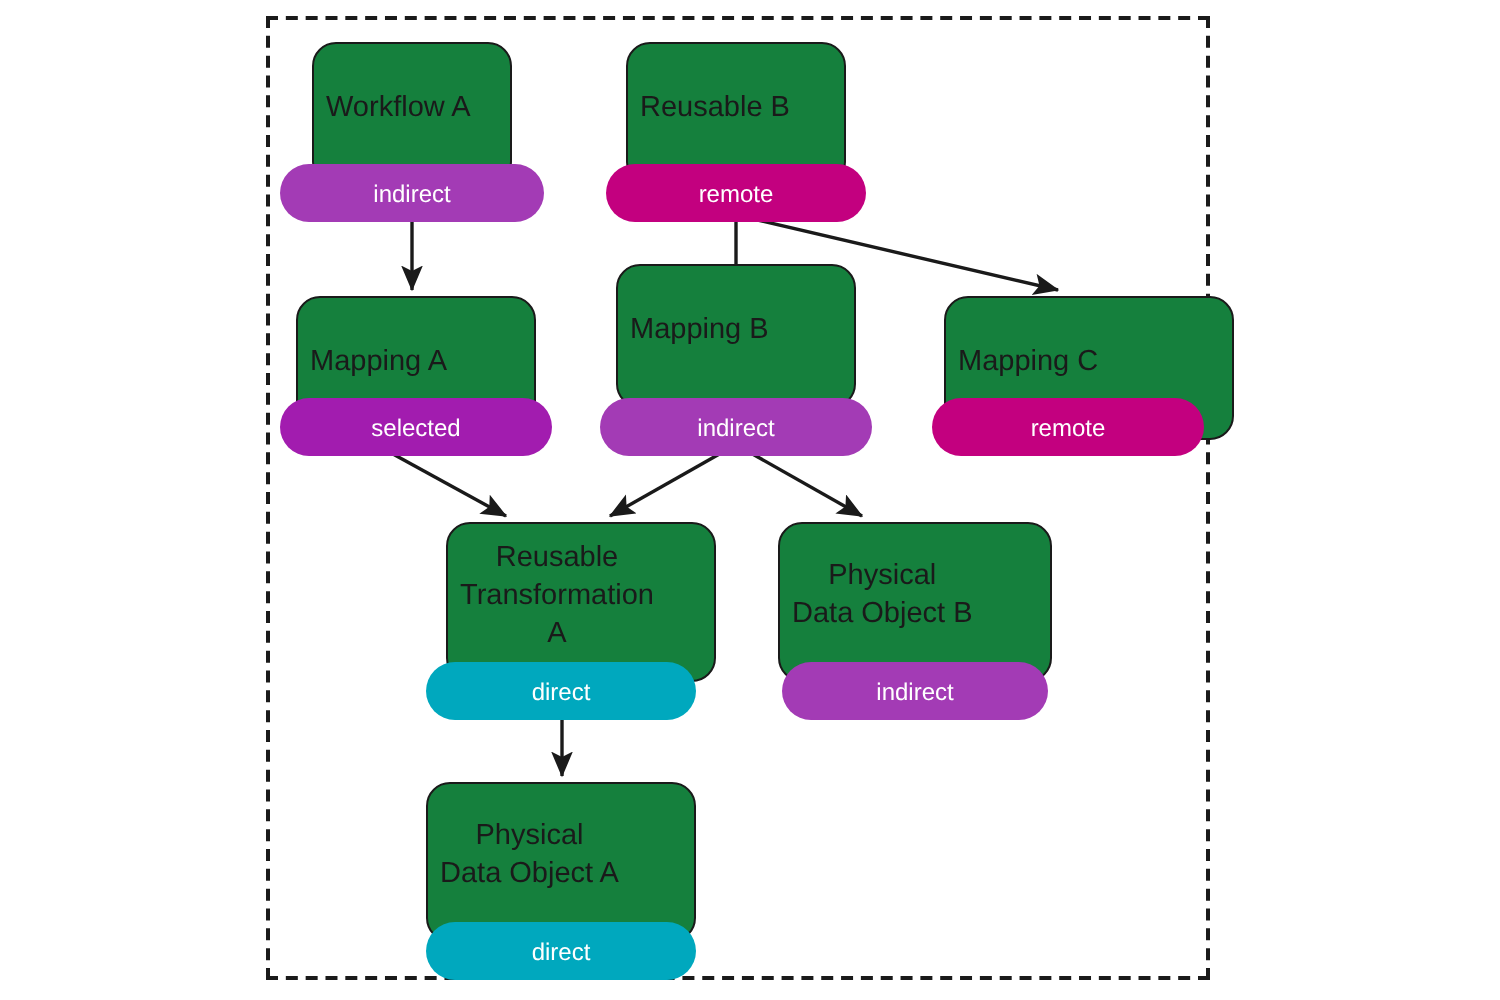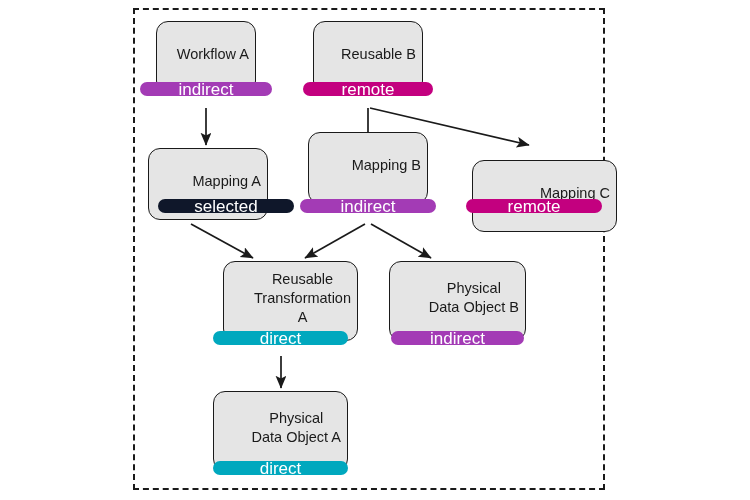--- a/index.html
+++ b/index.html
@@ -43,47 +43,47 @@
   }
 
   
   .node {
     position: absolute;
   }
   .node-box {
     position: absolute;
     left: 0; top: 0;
     box-sizing: border-box;
-    background: #e5e5e5;
+    background: #15803d;
     border: 1.6px solid #1a1a1a;
     border-radius: 12px;
     display: flex;
     align-items: center;
-    justify-content: flex-end;
+    justify-content: flex-start;
     text-align: center;
   }
   .node-label {
     font-size: 14.5px;
     line-height: 19px;
     color: #1a1a1a;
     padding: 0 6px;
     white-space: pre-line;
     margin-top: -6px;
   }
   .badge {
     position: absolute;
     box-sizing: border-box;
     border-radius: 999px;
     display: flex;
     align-items: center;
     justify-content: center;
     color: #ffffff;
-    font-size: 17px;
+    font-size: 12px;
     line-height: 1;
-    height: 14px;
+    height: 29px;
   }
 </style>
 </head>
 <body>
 
 <div id="canvas">
 
   <div class="dashed-container"></div>
 
   <svg id="edges" viewBox="0 0 750 500" xmlns="http://www.w3.org/2000/svg">
@@ -113,30 +113,30 @@
       <div class="node">
         <div class="node-box" style="left: 313px; top: 21px; width: 110px; height: 72px;">
           <div class="node-label">Reusable B</div>
         </div>
         <div class="badge" style="left: 303px; top: 82px; width: 130px; background: rgb(195, 0, 127);">remote</div>
       </div>
       <div class="node">
         <div class="node-box" style="left: 148px; top: 148px; width: 120px; height: 72px;">
           <div class="node-label">Mapping A</div>
         </div>
-        <div class="badge" style="left: 158px; top: 199px; width: 136px; background: #0f172a;">selected</div>
+        <div class="badge" style="left: 140px; top: 199px; width: 136px; background: #a21caf;">selected</div>
       </div>
       <div class="node">
         <div class="node-box" style="left: 308px; top: 132px; width: 120px; height: 72px;">
           <div class="node-label">Mapping B</div>
         </div>
         <div class="badge" style="left: 300px; top: 199px; width: 136px; background: rgb(163, 59, 181);">indirect</div>
       </div>
       <div class="node">
-        <div class="node-box" style="left: 472px; top: 148px; width: 145px; height: 72px; margin-top: 12px;">
+        <div class="node-box" style="left: 472px; top: 148px; width: 145px; height: 72px;">
           <div class="node-label">Mapping C</div>
         </div>
         <div class="badge" style="left: 466px; top: 199px; width: 136px; background: rgb(195, 0, 127);">remote</div>
       </div>
       <div class="node">
         <div class="node-box" style="left: 223px; top: 261px; width: 135px; height: 80px;">
           <div class="node-label">Reusable
 Transformation
 A</div>
         </div>

